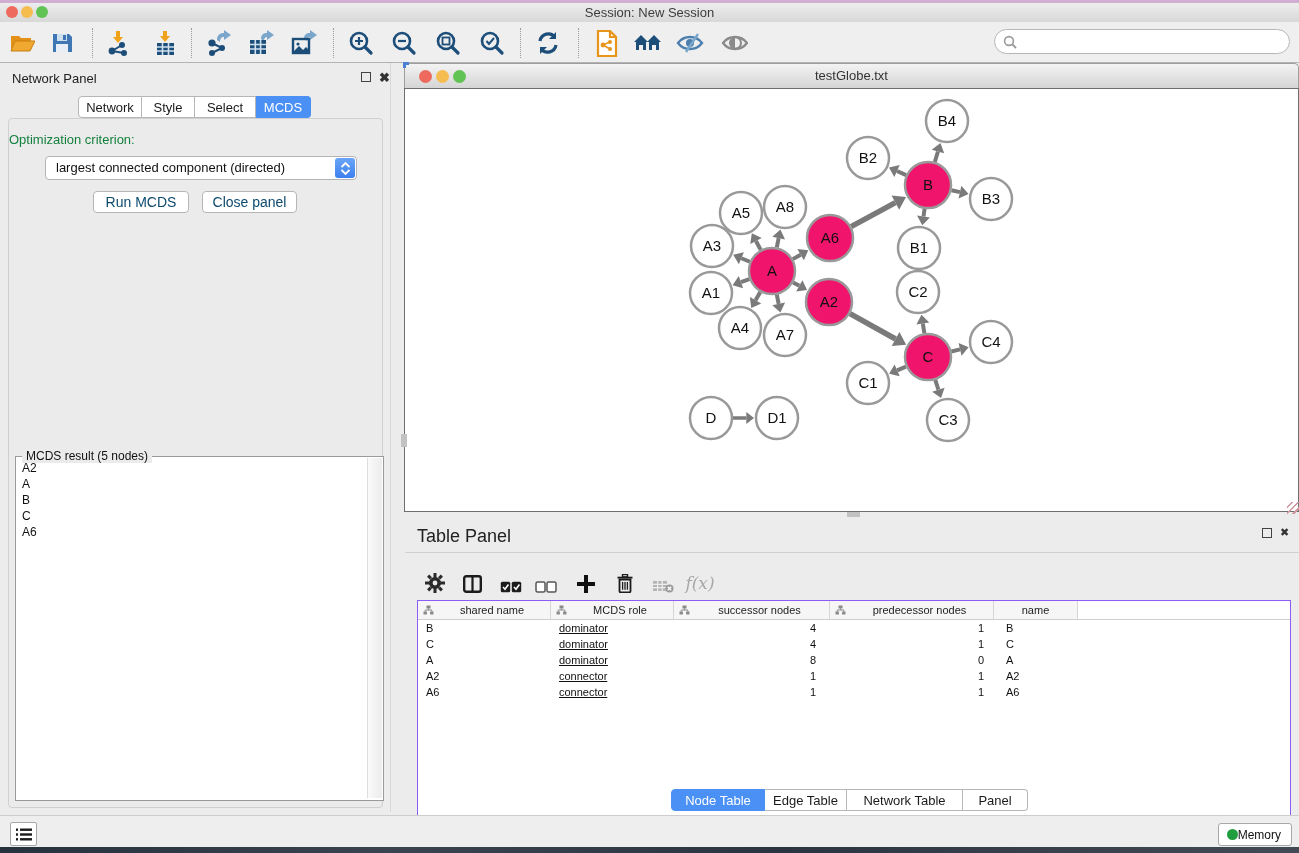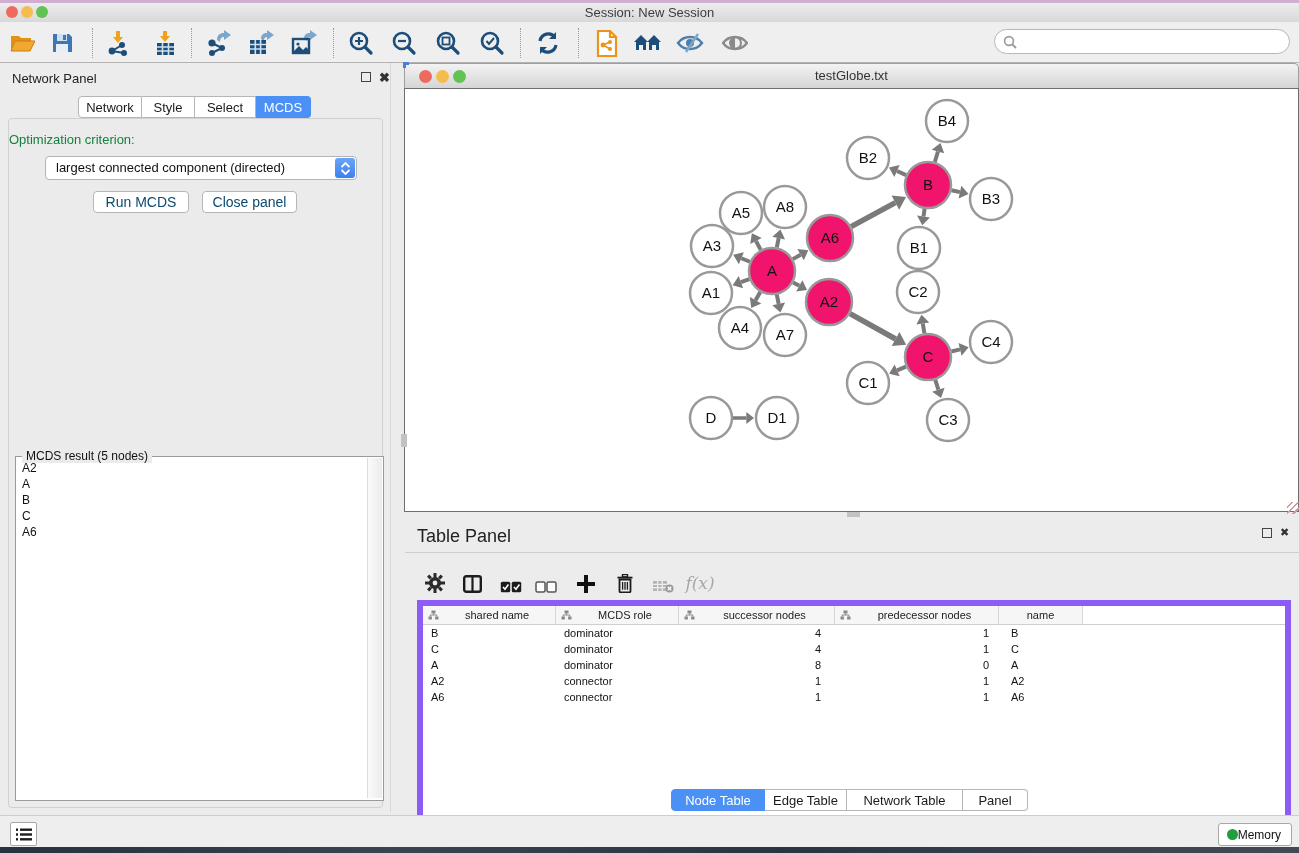--- a/index.html
+++ b/index.html
@@ -76,28 +76,28 @@
   #graph-svg { position:absolute; left:1px; top:1px; }
 
   
   #table-panel { left:405px; top:520px; width:894px; height:268px; background:#ececec; }
   #tp-title { left:12px; top:6px; font-size:18px; color:#222; }
   #tp-float { left:857px; top:8px; width:10px; height:10px; border:1.5px solid #444; position:absolute; }
   #tp-close { left:875px; top:7px; }
   #tp-toolbar { position:absolute; left:0; top:32px; width:894px; height:40px; border-top:1px solid #cfcfcf; }
   .tp-ic { position:absolute; top:16px; width:26px; height:24px; display:flex; align-items:flex-end; justify-content:center; }
   #fx-label { font-family:"DejaVu Serif", serif; font-style:italic; font-size:17px; color:#a8a8a8; }
-  #data-table { position:absolute; left:12px; top:80px; width:874px; height:238px; background:#fff; border:6px solid #8b5cf6; overflow:hidden; }
+  #data-table { position:absolute; left:12px; top:80px; width:874px; height:238px; background:#fff; border:1px solid #8b5cf6; overflow:hidden; }
   .t-head { display:grid; grid-template-columns:133px 123px 156px 164px 84px 1fr; height:19px; border-bottom:1px solid #cfcfcf; }
   .th-cell { background:#f6f6f6; border-right:1px solid #d6d6d6; display:flex; align-items:center; font-size:11px; color:#222; position:relative; }
   .th-cell .lbl { flex:1; text-align:center; }
   .th-cell.empty { background:#fff; border-right:none; }
   .tree-ic { margin-left:5px; }
   .t-row { display:grid; grid-template-columns:133px 123px 156px 164px 84px 1fr; height:16px; font-size:11px; color:#111; align-items:center; }
-  .t-row .c0 { padding-left:8px; } .t-row .c1 { padding-left:8px; }
+  .t-row .c0 { padding-left:8px; } .t-row .c1 { padding-left:8px;text-decoration:underline; }
   .t-row .c2 { text-align:right; padding-right:14px; }
   .t-row .c3 { text-align:right; padding-right:10px; }
   .t-row .c4 { padding-left:12px; }
 
   #bottom-tabs { left:671px; top:789px; }
   #bottom-tabs .seg { height:22px; }
 
   
   #statusbar { left:0; top:815px; width:1299px; height:32px; background:#eeeeee; border-top:1px solid #cdcdcd; }
   #list-btn { position:absolute; left:10px; top:6px; width:27px; height:24px; background:#fff; border:1px solid #a8a8a8; border-radius:2px;

